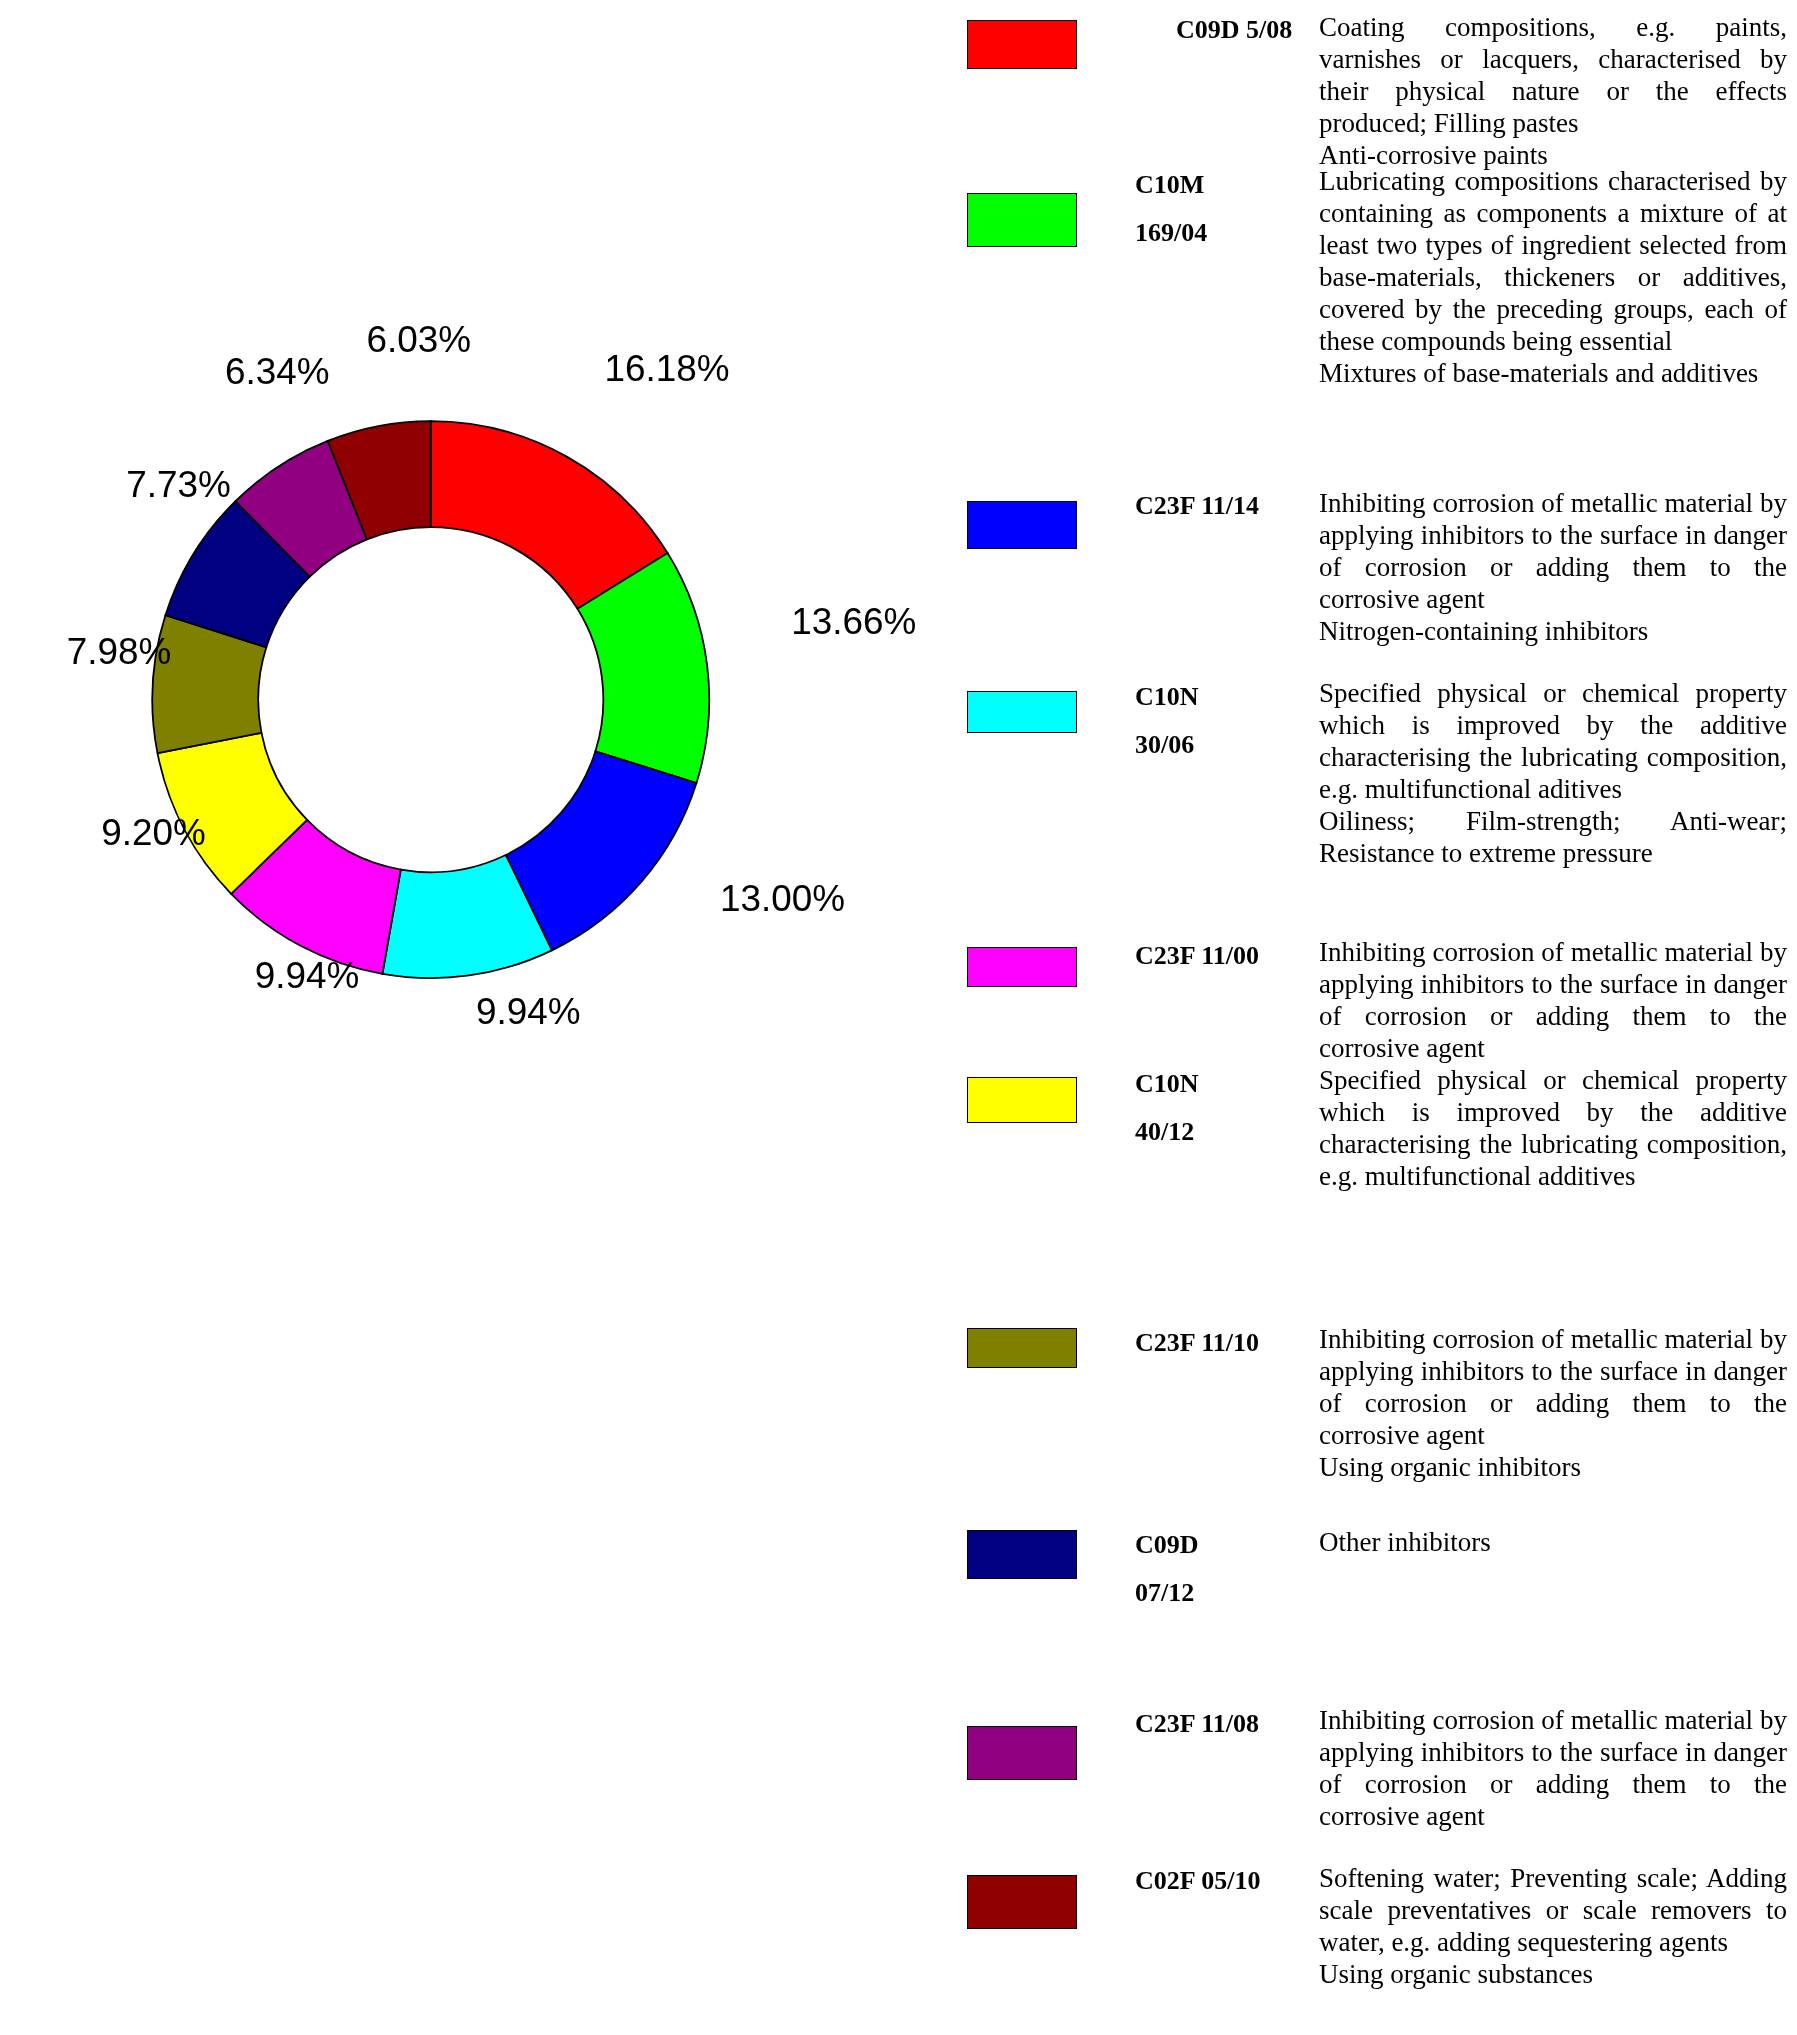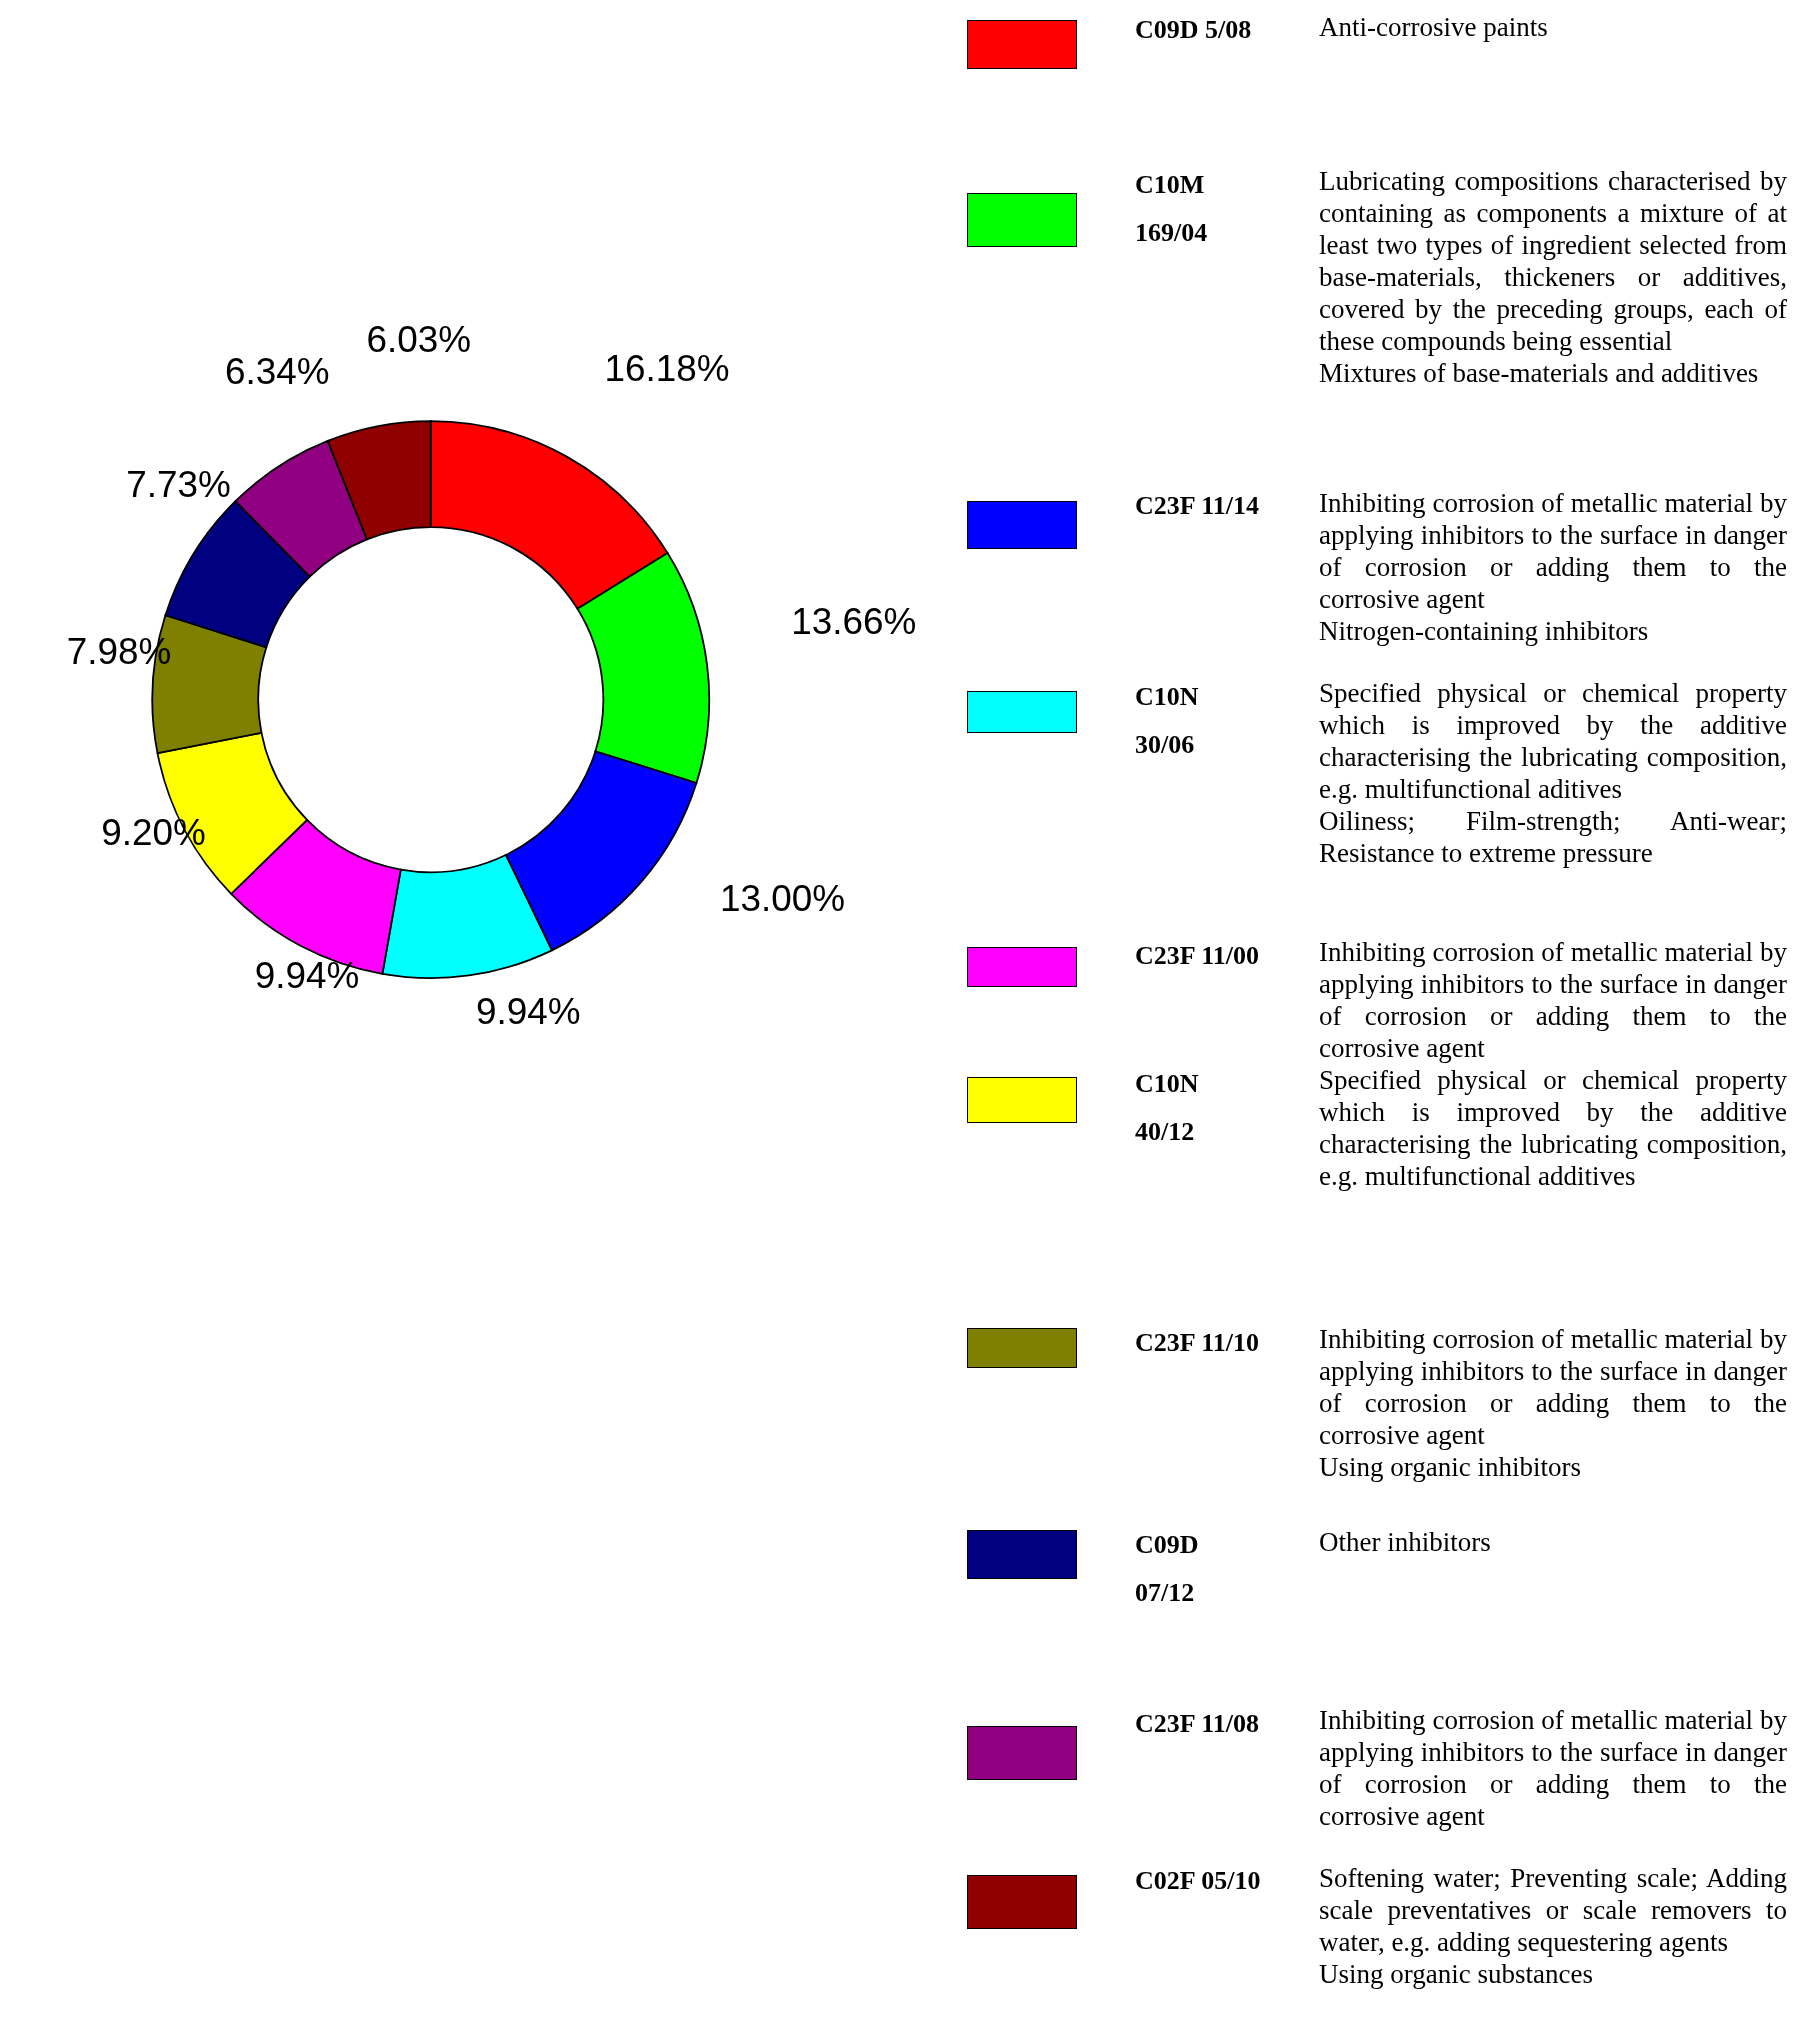--- a/index.html
+++ b/index.html
@@ -37,24 +37,25 @@
       <text class="pct" x="170" y="1420">9.20%</text>
       <text class="pct" x="112" y="1115">7.98%</text>
       <text class="pct" x="212" y="835">7.73%</text>
       <text class="pct" x="378" y="645">6.34%</text>
       <text class="pct" x="616" y="590">6.03%</text>
     </g>
 </svg>
 
 <div id="legend">
     <div class="swatch" style="top: 19.6px; height: 49px; background: rgb(255, 0, 0);"></div>
-    <div class="code" style="top: 6px;">
+    <div class="code" style="top: 6px; margin-left: 41px;">
       <div>C09D 5/08</div>
     </div>
     <div class="desc" style="top: 10.7px;">
+      <p>Coating compositions, e.g. paints, varnishes or lacquers, characterised by their physical nature or the effects produced; Filling pastes</p>
       <p>Anti-corrosive paints</p>
     </div>
     <div class="swatch" style="top: 193px; height: 54px; background: rgb(0, 255, 0);"></div>
     <div class="code" style="top: 161px;">
       <div>C10M</div>
       <div>169/04</div>
     </div>
     <div class="desc" style="top: 165px;">
       <p>Lubricating compositions characterised by containing as components a mixture of at least two types of ingredient selected from base-materials, thickeners or additives, covered by the preceding groups, each of these compounds being essential</p>
       <p>Mixtures of base-materials and additives</p>

